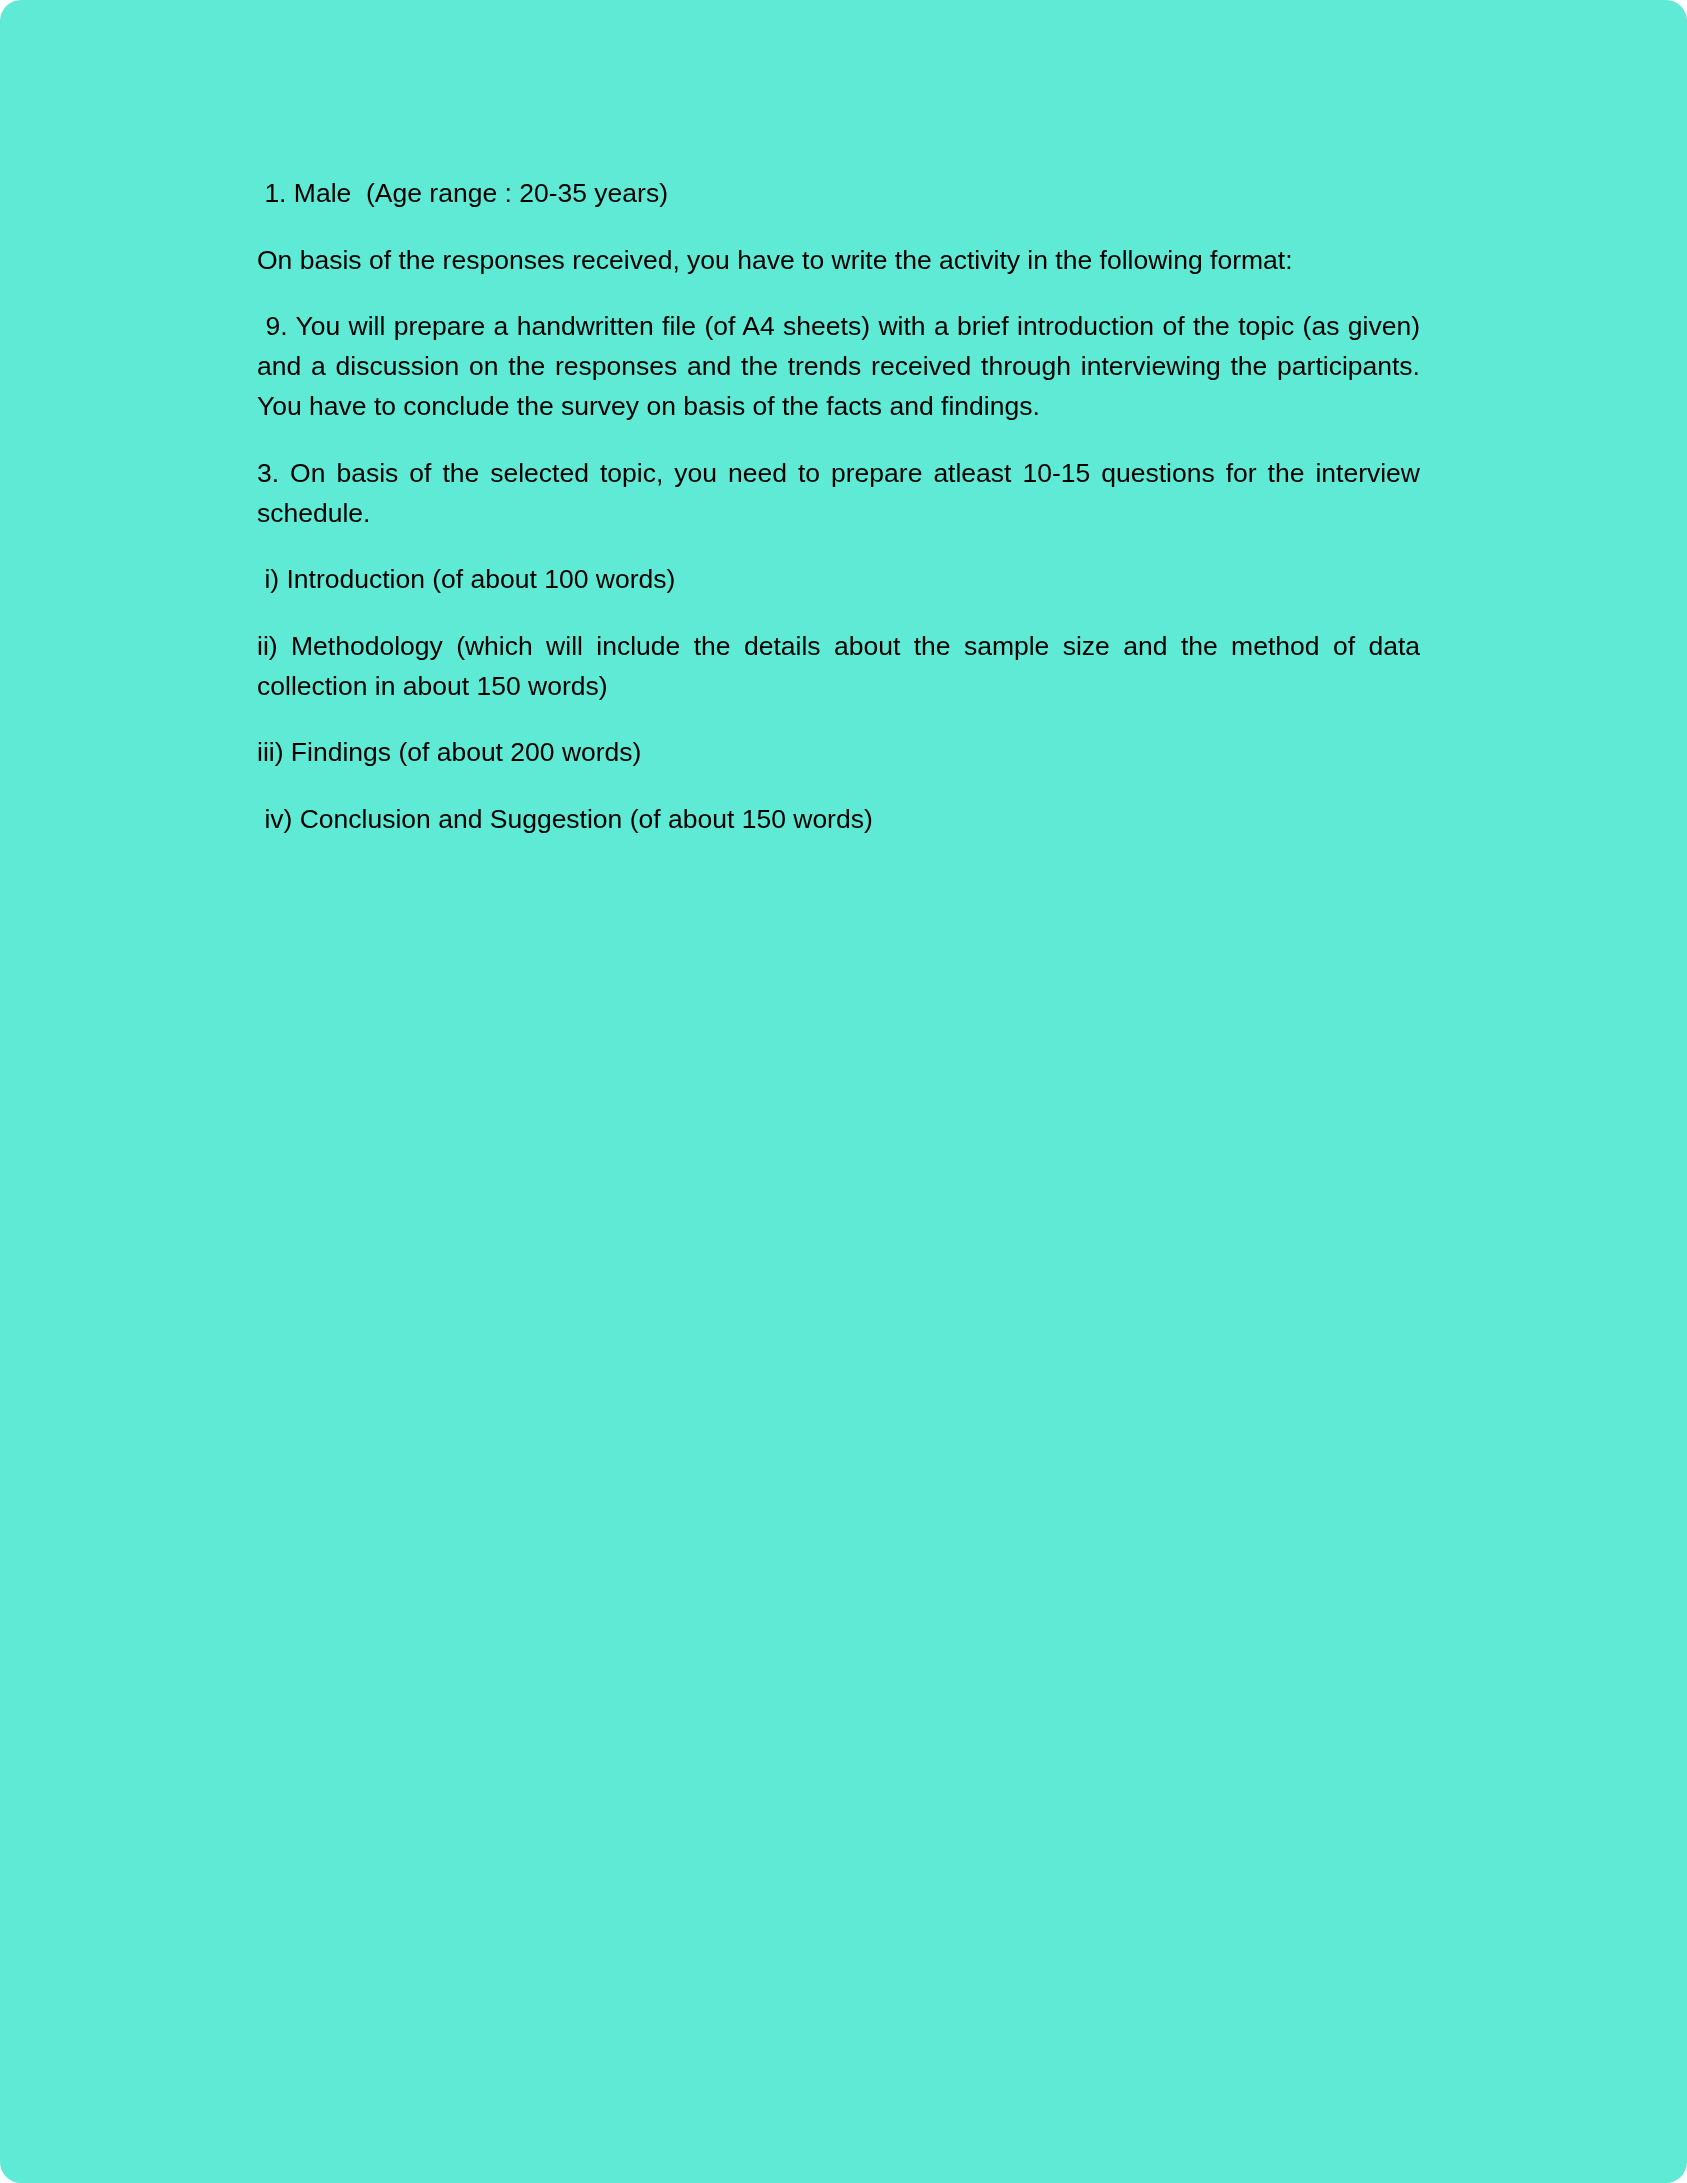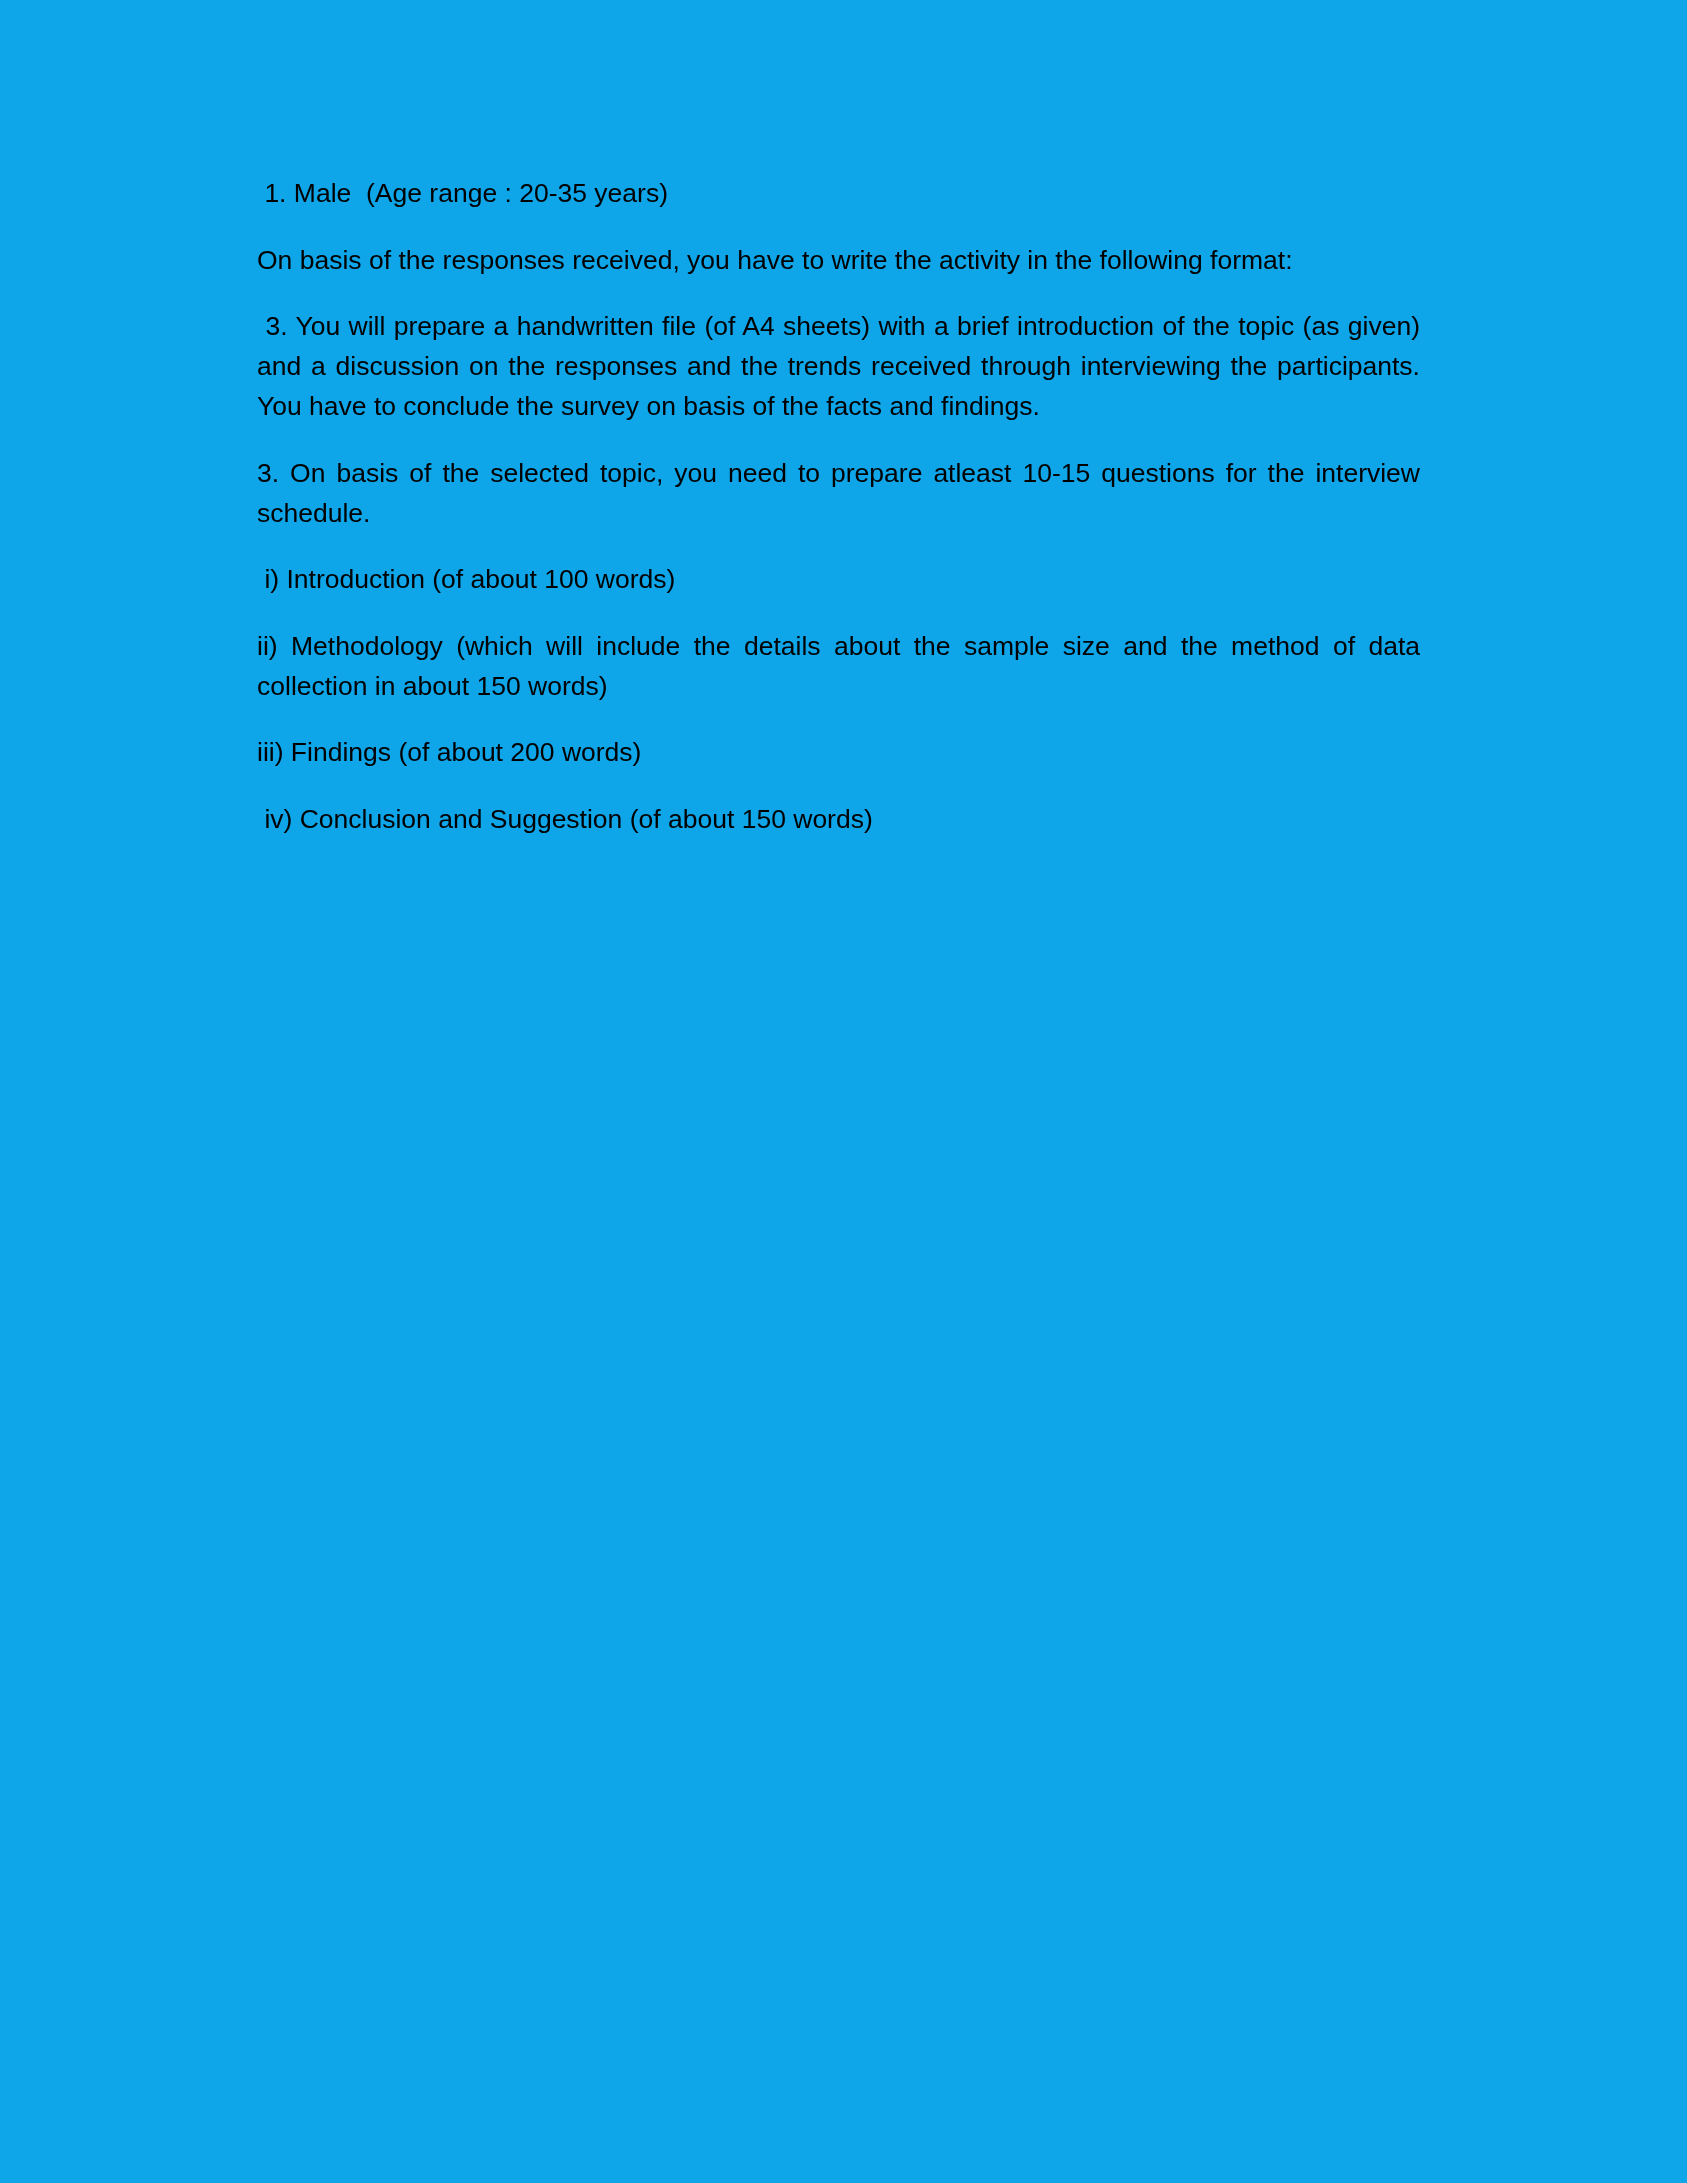--- a/index.html
+++ b/index.html
@@ -4,23 +4,24 @@
 <style>
   html, body {
     margin: 0;
     padding: 0;
     background: #ffffff;
   }
   .page {
     position: relative;
     width: 1687px;
     height: 2183px;
-    background: #0ea5e9;
+    background: #5eead4;
     box-sizing: border-box;
     overflow: hidden;
+    border-radius: 21px;
   }
   .content {
     position: absolute;
     left: 257px;
     top: 173px;
     width: 1163px;
   }
   p.para {
     margin: 0 0 26.5px 0;
     padding: 0;
@@ -45,21 +46,21 @@
 <body>
 
 <div class="page">
   <div class="content">
 
     <p class="para single"> 1. Male  (Age range : 20-35 years)</p>
 
 
     <p class="para single">On basis of the responses received, you have to write the activity in the following format:</p>
 
-    <p class="para"> 3. You will prepare a handwritten file (of A4 sheets) with a brief introduction of the topic (as given) and a discussion on the responses and the trends received through interviewing the participants. You have to conclude the survey on basis of the facts and findings.</p>
+    <p class="para"> 9. You will prepare a handwritten file (of A4 sheets) with a brief introduction of the topic (as given) and a discussion on the responses and the trends received through interviewing the participants. You have to conclude the survey on basis of the facts and findings.</p>
 
 
     <p class="para">3. On basis of the selected topic, you need to prepare atleast 10-15 questions for the interview schedule.</p>
 
 
 
     <p class="para single"> i) Introduction (of about 100 words)</p>
 
     <p class="para">ii) Methodology (which will include the details about the sample size and the method of data collection in about 150 words)</p>
 

